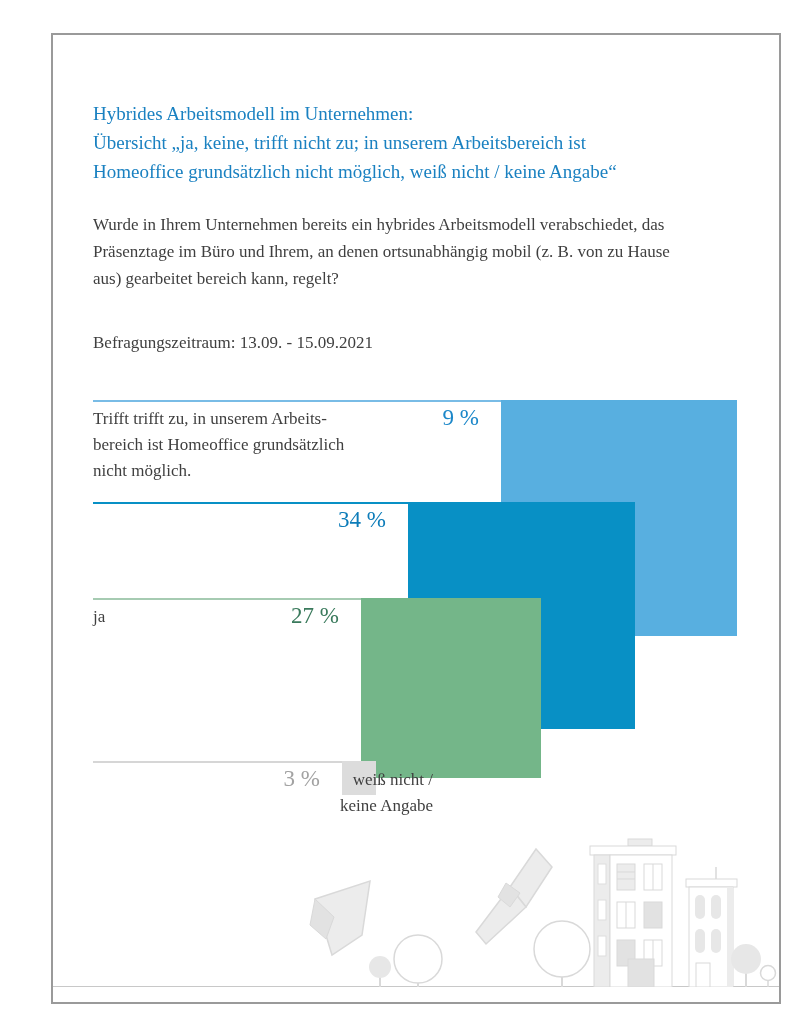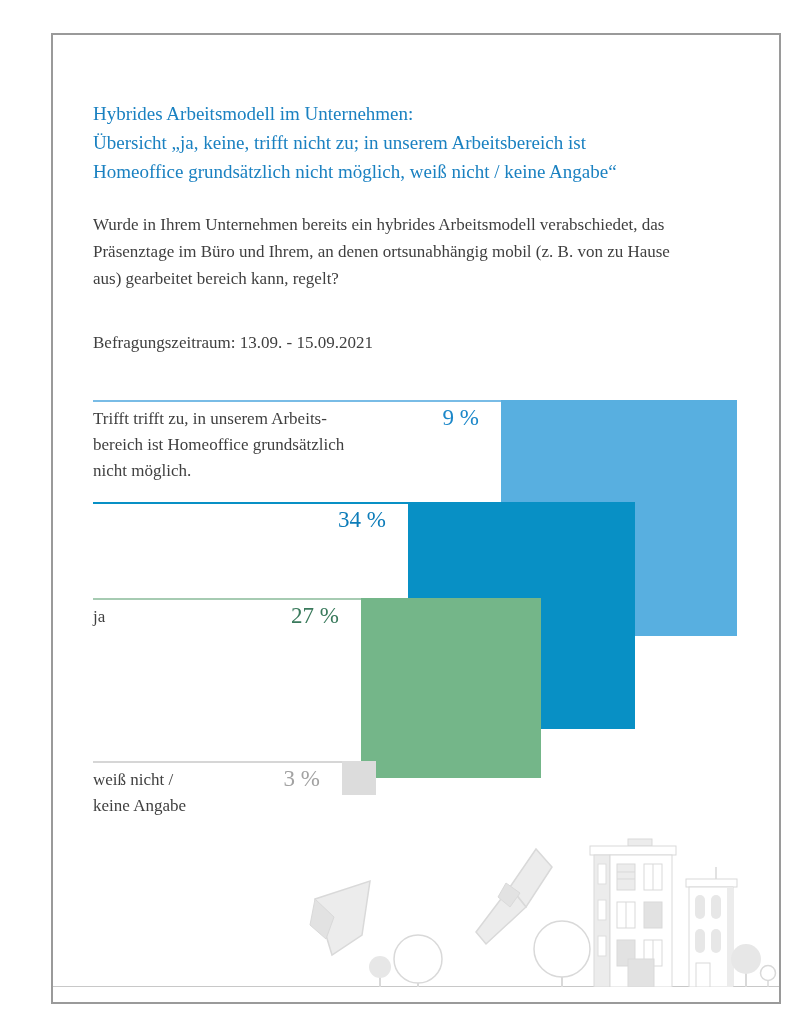--- a/index.html
+++ b/index.html
@@ -74,21 +74,21 @@
         <div class="row-square" style="left: 315px; top: 110px; width: 227px; height: 227px; background: rgb(8, 144, 197); z-index: 2;"></div>
         <div class="row-value" style="top: 115px; right: 357px; color: rgb(13, 124, 185);">34 %</div>
         <div class="row-line" style="top: 206px; width: 268px; background: rgb(166, 203, 178);"></div>
         <div class="row-square" style="left: 268px; top: 206px; width: 180px; height: 180px; background: rgb(116, 182, 137); z-index: 3;"></div>
         <div class="row-label" style="top: 212px;">
           <div>ja</div>
         </div>
         <div class="row-value" style="top: 211px; right: 404px; color: rgb(58, 122, 92);">27 %</div>
         <div class="row-line" style="top: 369px; width: 249px; background: rgb(214, 214, 214);"></div>
         <div class="row-square" style="left: 249px; top: 369px; width: 34px; height: 34px; background: rgb(220, 220, 220); z-index: 4;"></div>
-        <div class="row-label" style="top: 375px;">
+        <div class="row-label" style="top: 375px; text-align: right;">
           <div>weiß nicht /</div>
           <div>keine Angabe</div>
         </div>
         <div class="row-value" style="top: 374px; right: 423px; color: rgb(162, 162, 162);">3 %</div>
       </div>
 
     <div class="ground-line"></div>
 
     <svg class="skyline" viewBox="0 0 500 150" fill="none" xmlns="http://www.w3.org/2000/svg">
 

